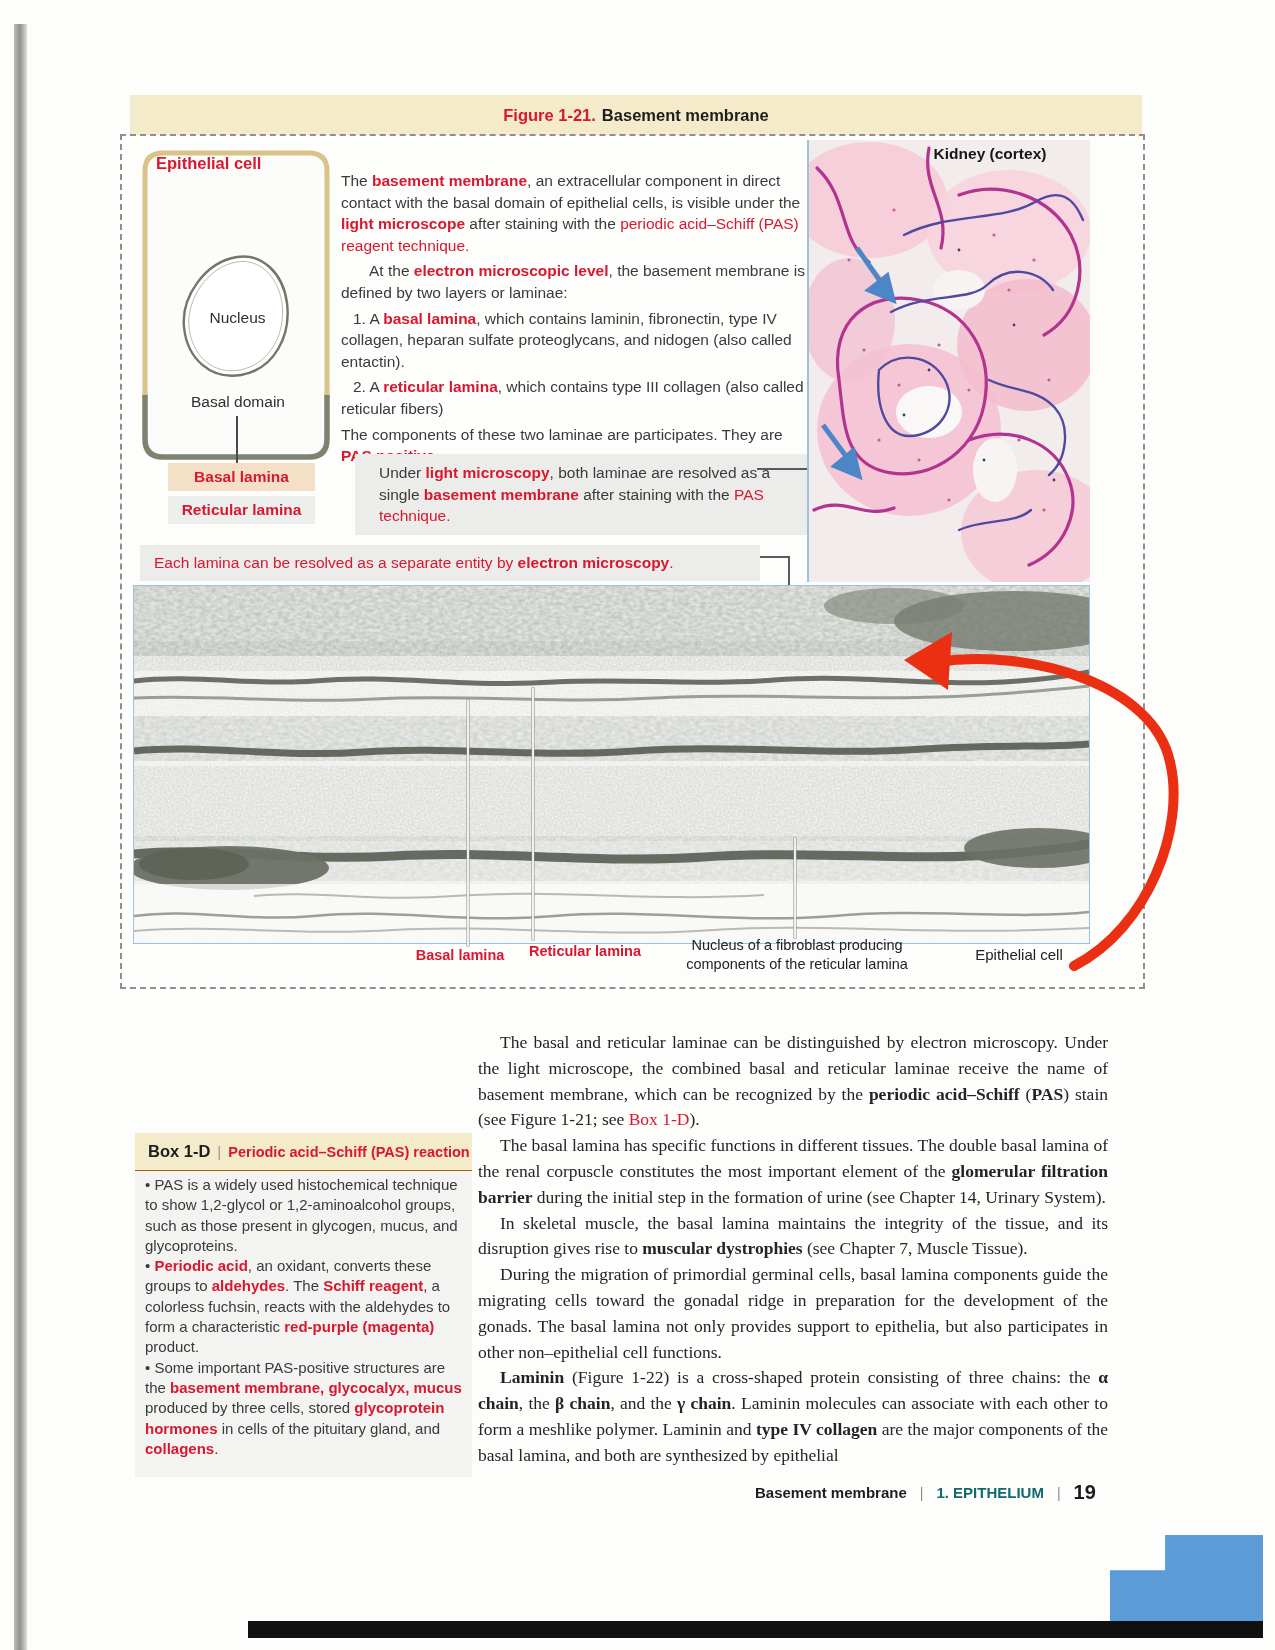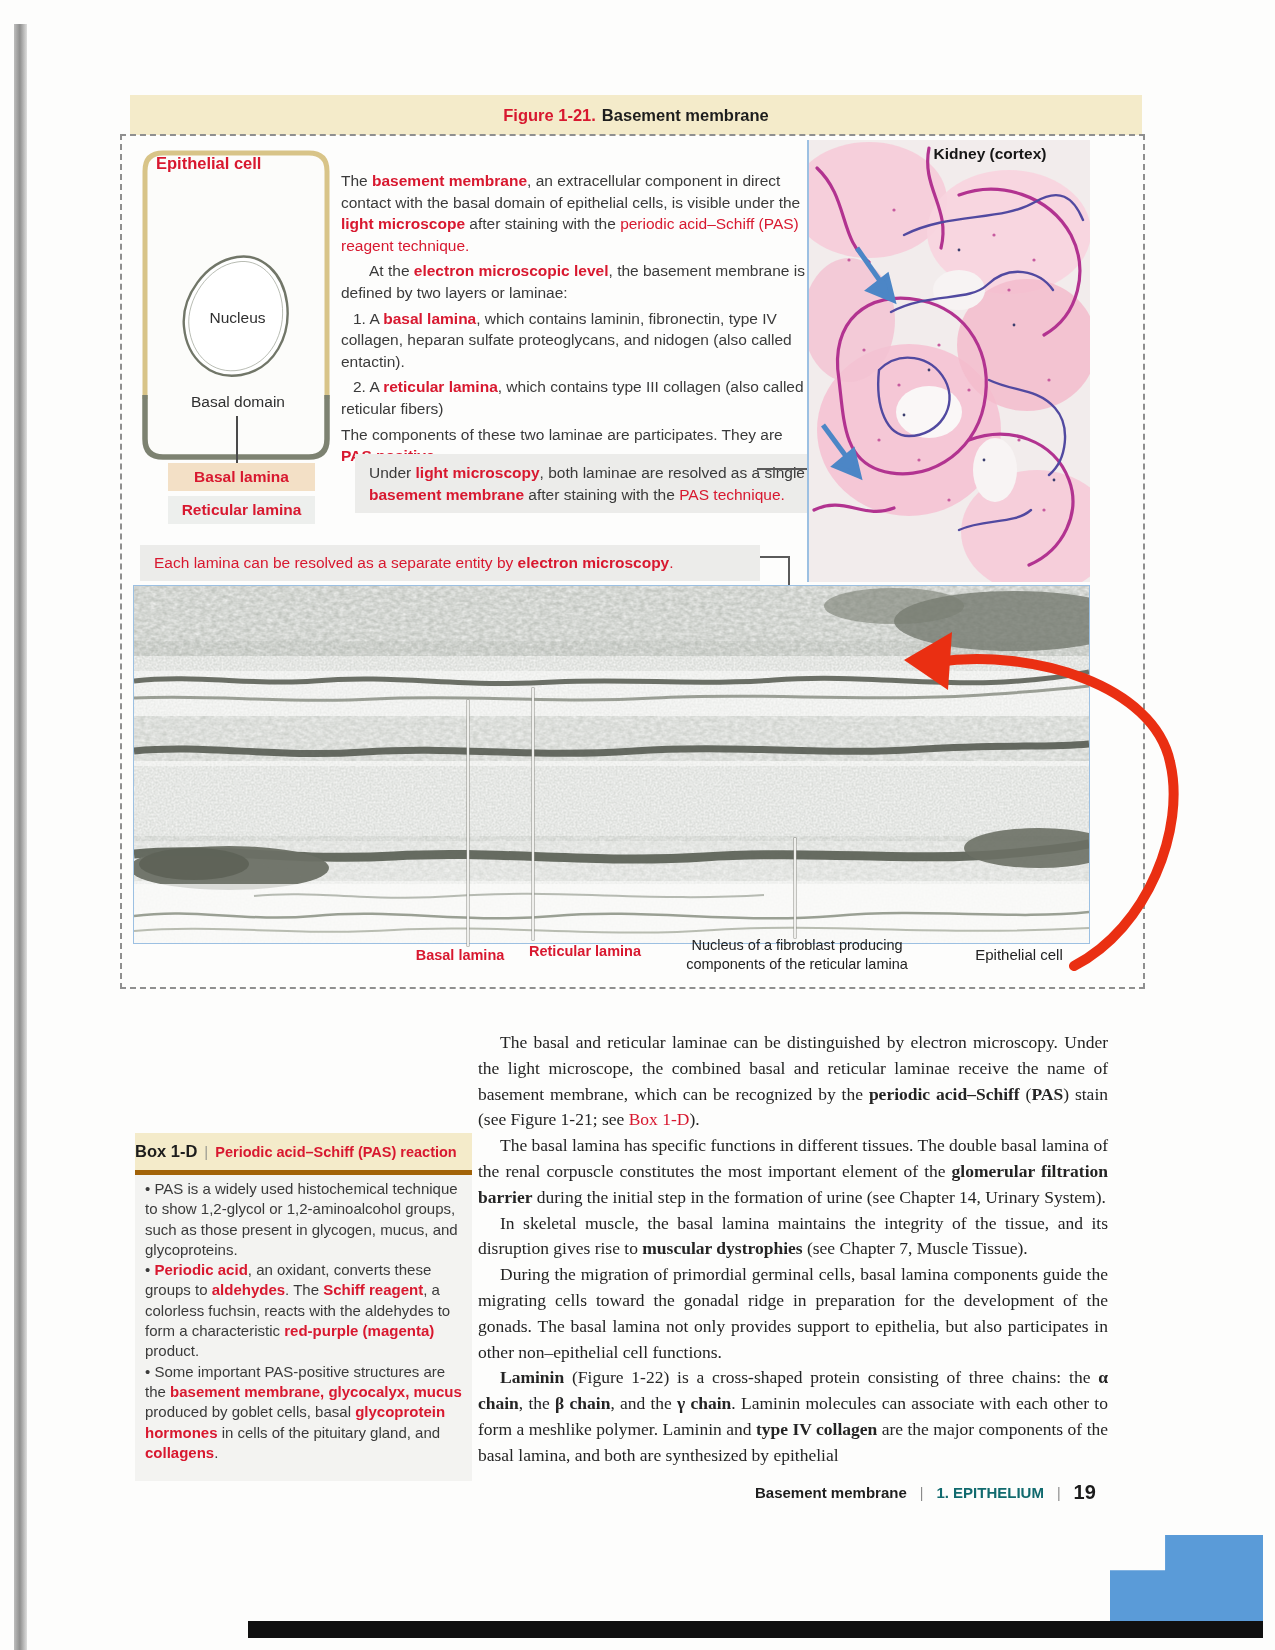--- a/index.html
+++ b/index.html
@@ -35,21 +35,21 @@
     font-size:15.5px;font-weight:700;color:var(--red);}
   #tagbasal{top:463px;background:#f3e0c6;}
   #tagreticular{top:496px;background:#edefed;}
   
   #figtext{left:337px;top:166px;width:472px;font-size:15.5px;line-height:21.6px;color:var(--ink);}
   #figtext p{margin:4px;}
   #figtext p.ind{text-indent:28px;}
   #figtext p.ind2{text-indent:12px;}
   
   .notebox{background:var(--graybox);font-size:15.5px;line-height:21.5px;color:var(--ink);box-sizing:border-box;}
-  #nb1{left:355px;top:454px;width:471px;padding:8px 14px;}
+  #nb1{left:355px;top:454px;width:471px;padding:8px 24px;}
   #nb2{left:140px;top:545px;width:620px;height:36px;line-height:36px;padding-left:14px;}
   .connector{background:#5a5a5a;}
   #conn1{left:757px;top:468px;width:50px;height:2px;}
   #conn2h{left:760px;top:556px;width:30px;height:2px;}
   #conn2v{left:788px;top:556px;width:2px;height:30px;}
   
   #kidney{left:807px;top:140px;width:281px;height:442px;border-left:2px solid #9cc0e2;overflow:hidden;}
   #kidney svg{display:block;width:100%;height:100%;}
   #kidneylabel{left:905px;top:145px;width:170px;text-align:center;font-size:15.5px;font-weight:700;color:#161616;}
   
@@ -64,21 +64,21 @@
   #lblreticular{left:520px;top:943px;width:130px;text-align:center;color:var(--red);font-weight:700;}
   #lblfibro{left:683px;top:936px;width:228px;text-align:center;color:#222;line-height:18.5px;}
   #lblepith{left:963px;top:946px;width:112px;text-align:center;color:#222;font-size:15px;}
   #redarrow{left:848px;top:616px;width:350px;height:400px;z-index:5;pointer-events:none;}
   
   #bodycol{left:478px;top:1006px;width:630px;font-family:"Liberation Serif",serif;
     font-size:17.5px;line-height:25.8px;color:var(--serif-ink);text-align:justify;margin-top:24px;}
   #bodycol p{margin:0;text-indent:22px;}
   
   #box1d{left:135px;top:1133px;width:337px;}
-  #box1dhead{background:var(--cream);height:37px;line-height:37px;border-bottom:5px solid #a16207;}
+  #box1dhead{background:var(--cream);height:37px;line-height:37px;padding-left:13px;border-bottom:1px solid #a16207;}
   #box1dhead .b1d-label{font-size:16.5px;color:#1d1d1d;font-weight:600;}
   #box1dhead .b1d-sep{color:#9a9a90;margin:0 7px;font-size:15px;}
   #box1dhead .b1d-title{font-size:14.5px;font-weight:700;color:var(--red);}
   #box1dbody{background:#f3f3f1;padding:4px 10px 18px 10px;font-size:15px;line-height:20.3px;color:var(--ink);}
   #box1dbody p{margin:0;}
   
   #footer{left:755px;top:1481px;width:360px;display:flex;align-items:center;gap:13px;}
   #footer .f-sec{font-size:15px;font-weight:700;color:#1e1e1e;}
   #footer .f-bar{color:#8a8a8a;font-size:14px;}
   #footer .f-chap{font-size:15px;font-weight:700;color:var(--teal);}
@@ -251,21 +251,21 @@
     <p><span class="b">Laminin</span><span> (Figure 1-22) is a cross-shaped protein consisting of three chains: the </span><span class="b">α chain</span><span>, the </span><span class="b">β chain</span><span>, and the </span><span class="b">γ chain</span><span>. Laminin molecules can associate with each other to form a meshlike polymer. Laminin and </span><span class="b">type IV collagen</span><span> are the major components of the basal lamina, and both are synthesized by epithelial</span></p>
   </div>
 
   <div id="box1d" class="abs">
     <div id="box1dhead">
       <span class="b1d-label">Box 1-D</span><span class="b1d-sep">|</span><span class="b1d-title">Periodic acid–Schiff (PAS) reaction</span>
     </div>
     <div id="box1dbody">
       <p><span>•  PAS is a widely used histochemical technique to show 1,2-glycol or 1,2-aminoalcohol groups, such as those present in glycogen, mucus, and glycoproteins.</span></p>
       <p><span>•  </span><span class="rb">Periodic acid</span><span>, an oxidant, converts these groups to </span><span class="rb">aldehydes</span><span>. The </span><span class="rb">Schiff reagent</span><span>, a colorless fuchsin, reacts with the aldehydes to form a characteristic </span><span class="rb">red-purple (magenta)</span><span> product.</span></p>
-      <p><span>•  Some important PAS-positive structures are the </span><span class="rb">basement membrane, glycocalyx, mucus</span><span> produced by goblet cells, basal </span><span class="rb">glycoprotein hormones</span><span> in cells of the pituitary gland, and </span><span class="rb">collagens</span><span>.</span></p>
+      <p><span>•  Some important PAS-positive structures are the </span><span class="rb">basement membrane, glycocalyx, mucus</span><span> produced by three cells, stored </span><span class="rb">glycoprotein hormones</span><span> in cells of the pituitary gland, and </span><span class="rb">collagens</span><span>.</span></p>
     </div>
   </div>
 
   <div id="footer" class="abs">
     <span class="f-sec">Basement membrane</span>
     <span class="f-bar">|</span>
     <span class="f-chap">1. EPITHELIUM</span>
     <span class="f-bar">|</span>
     <span class="f-page">19</span>
   </div>

